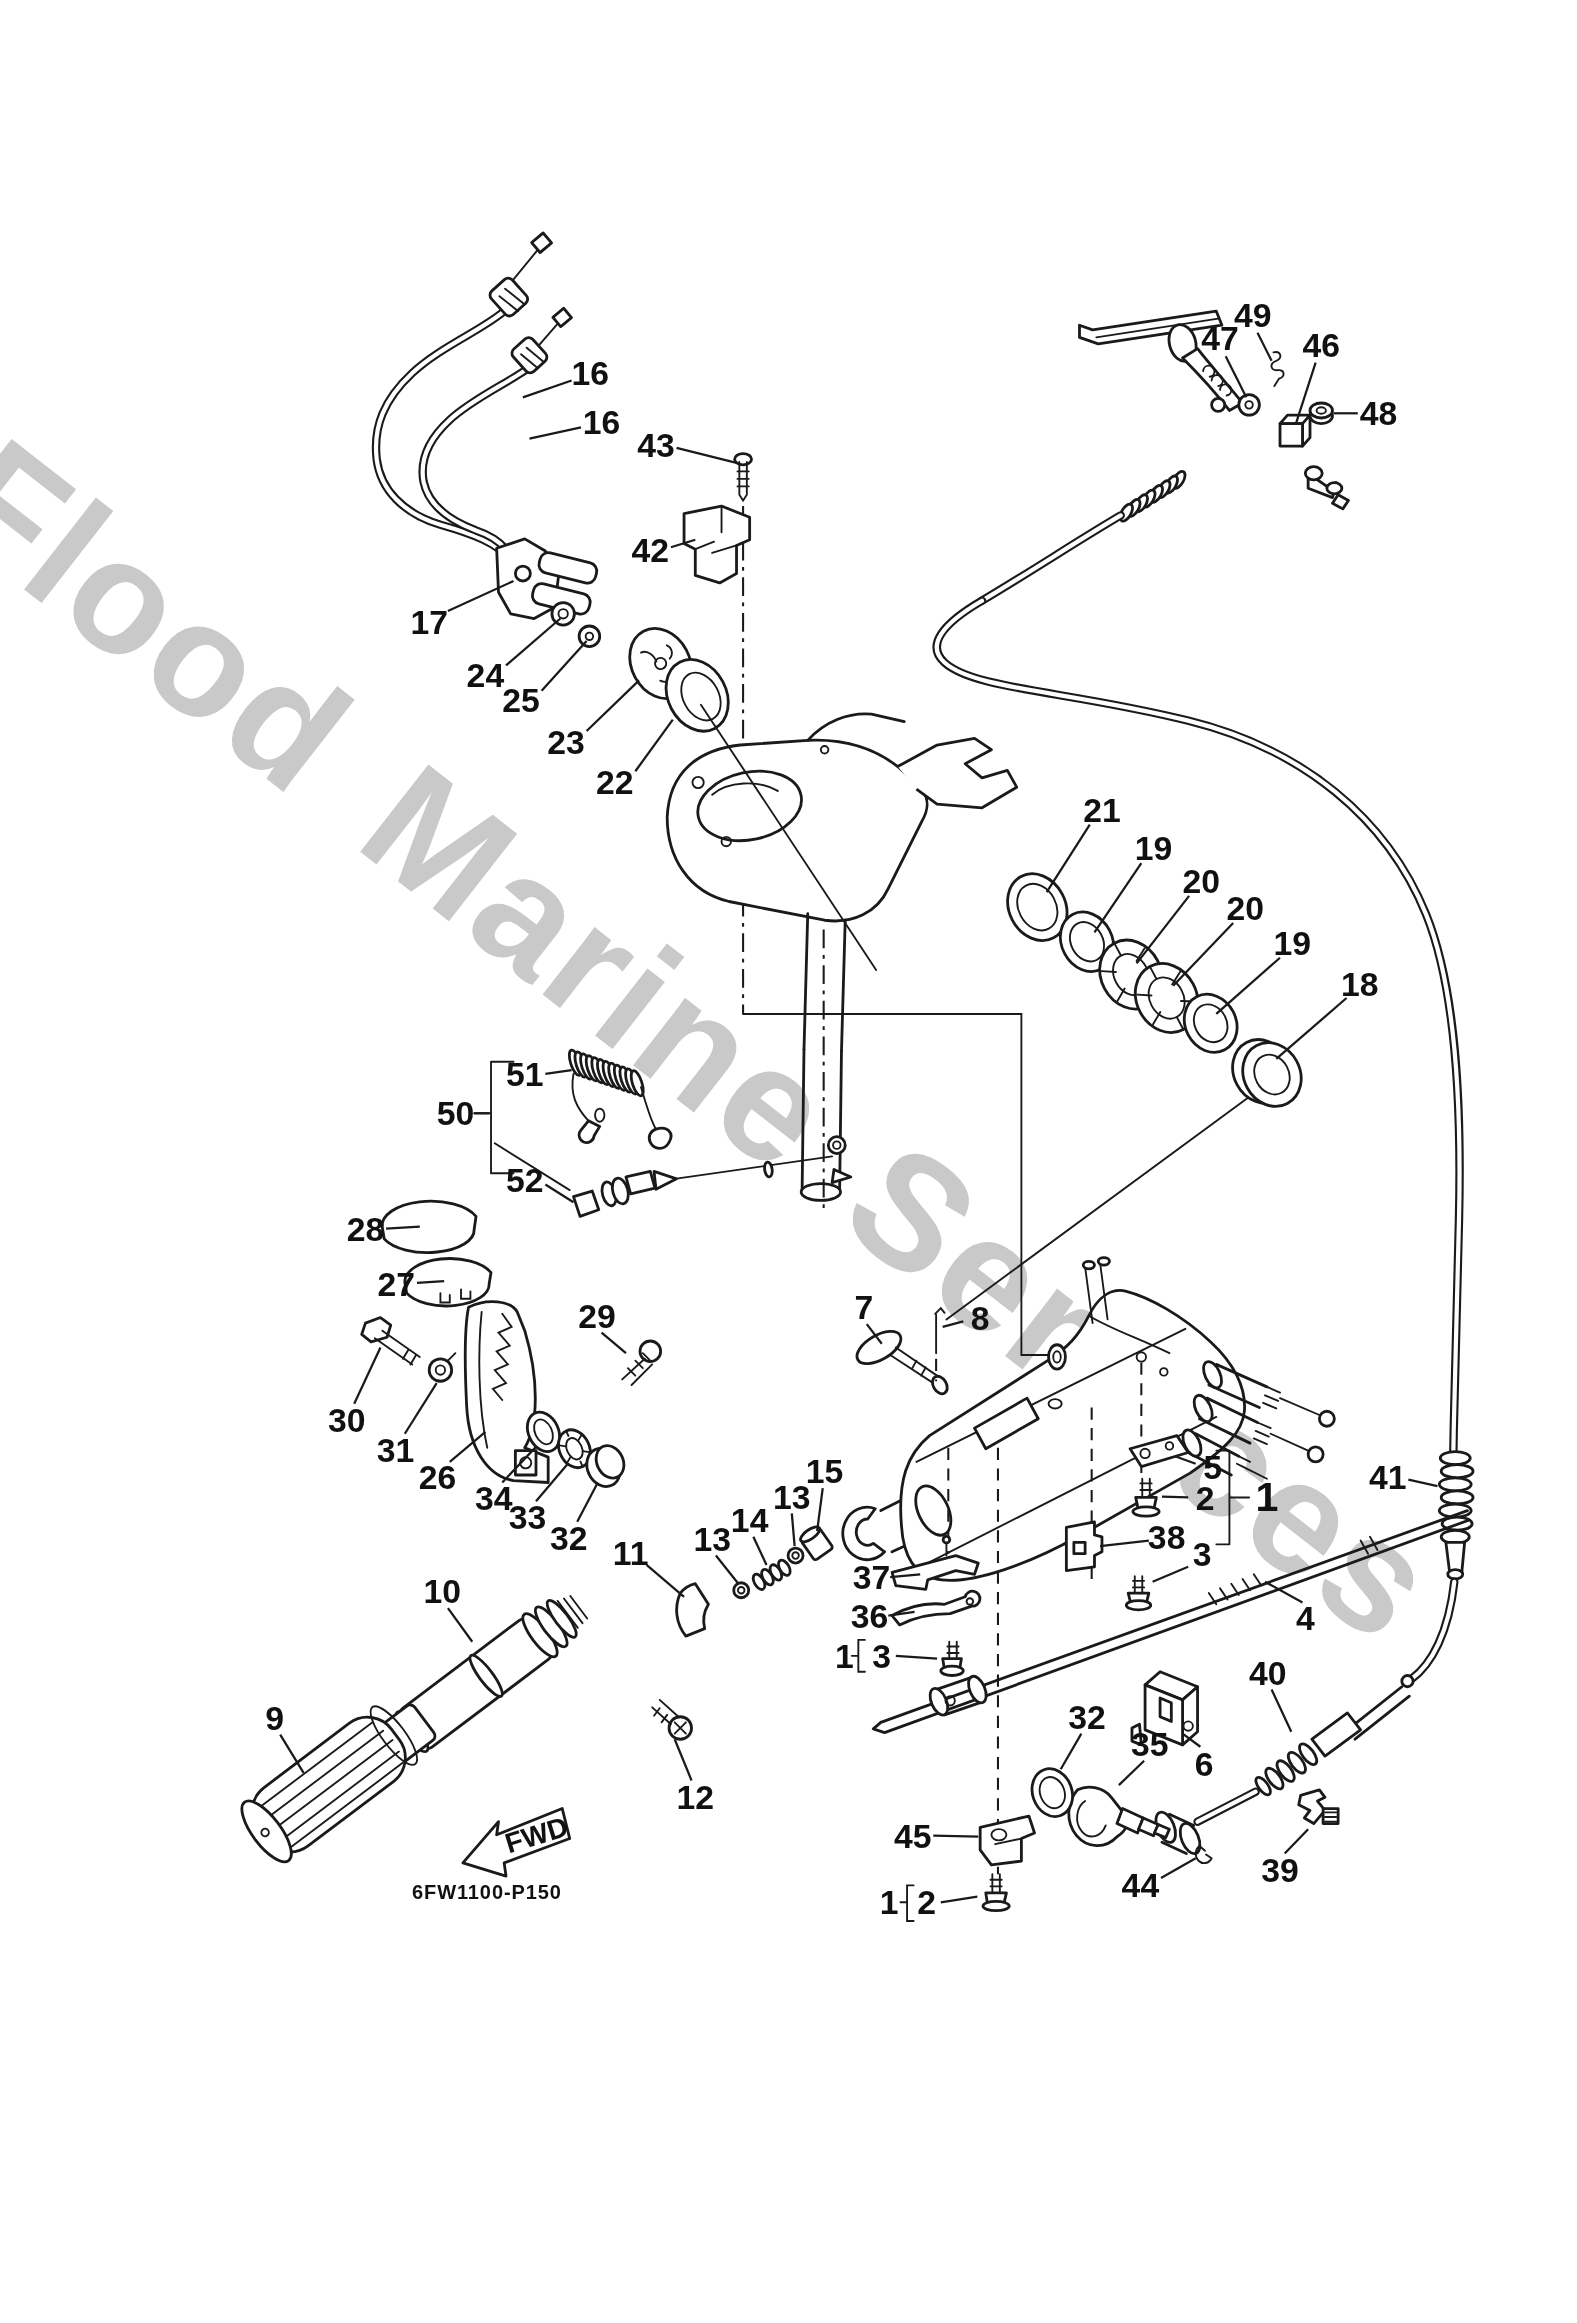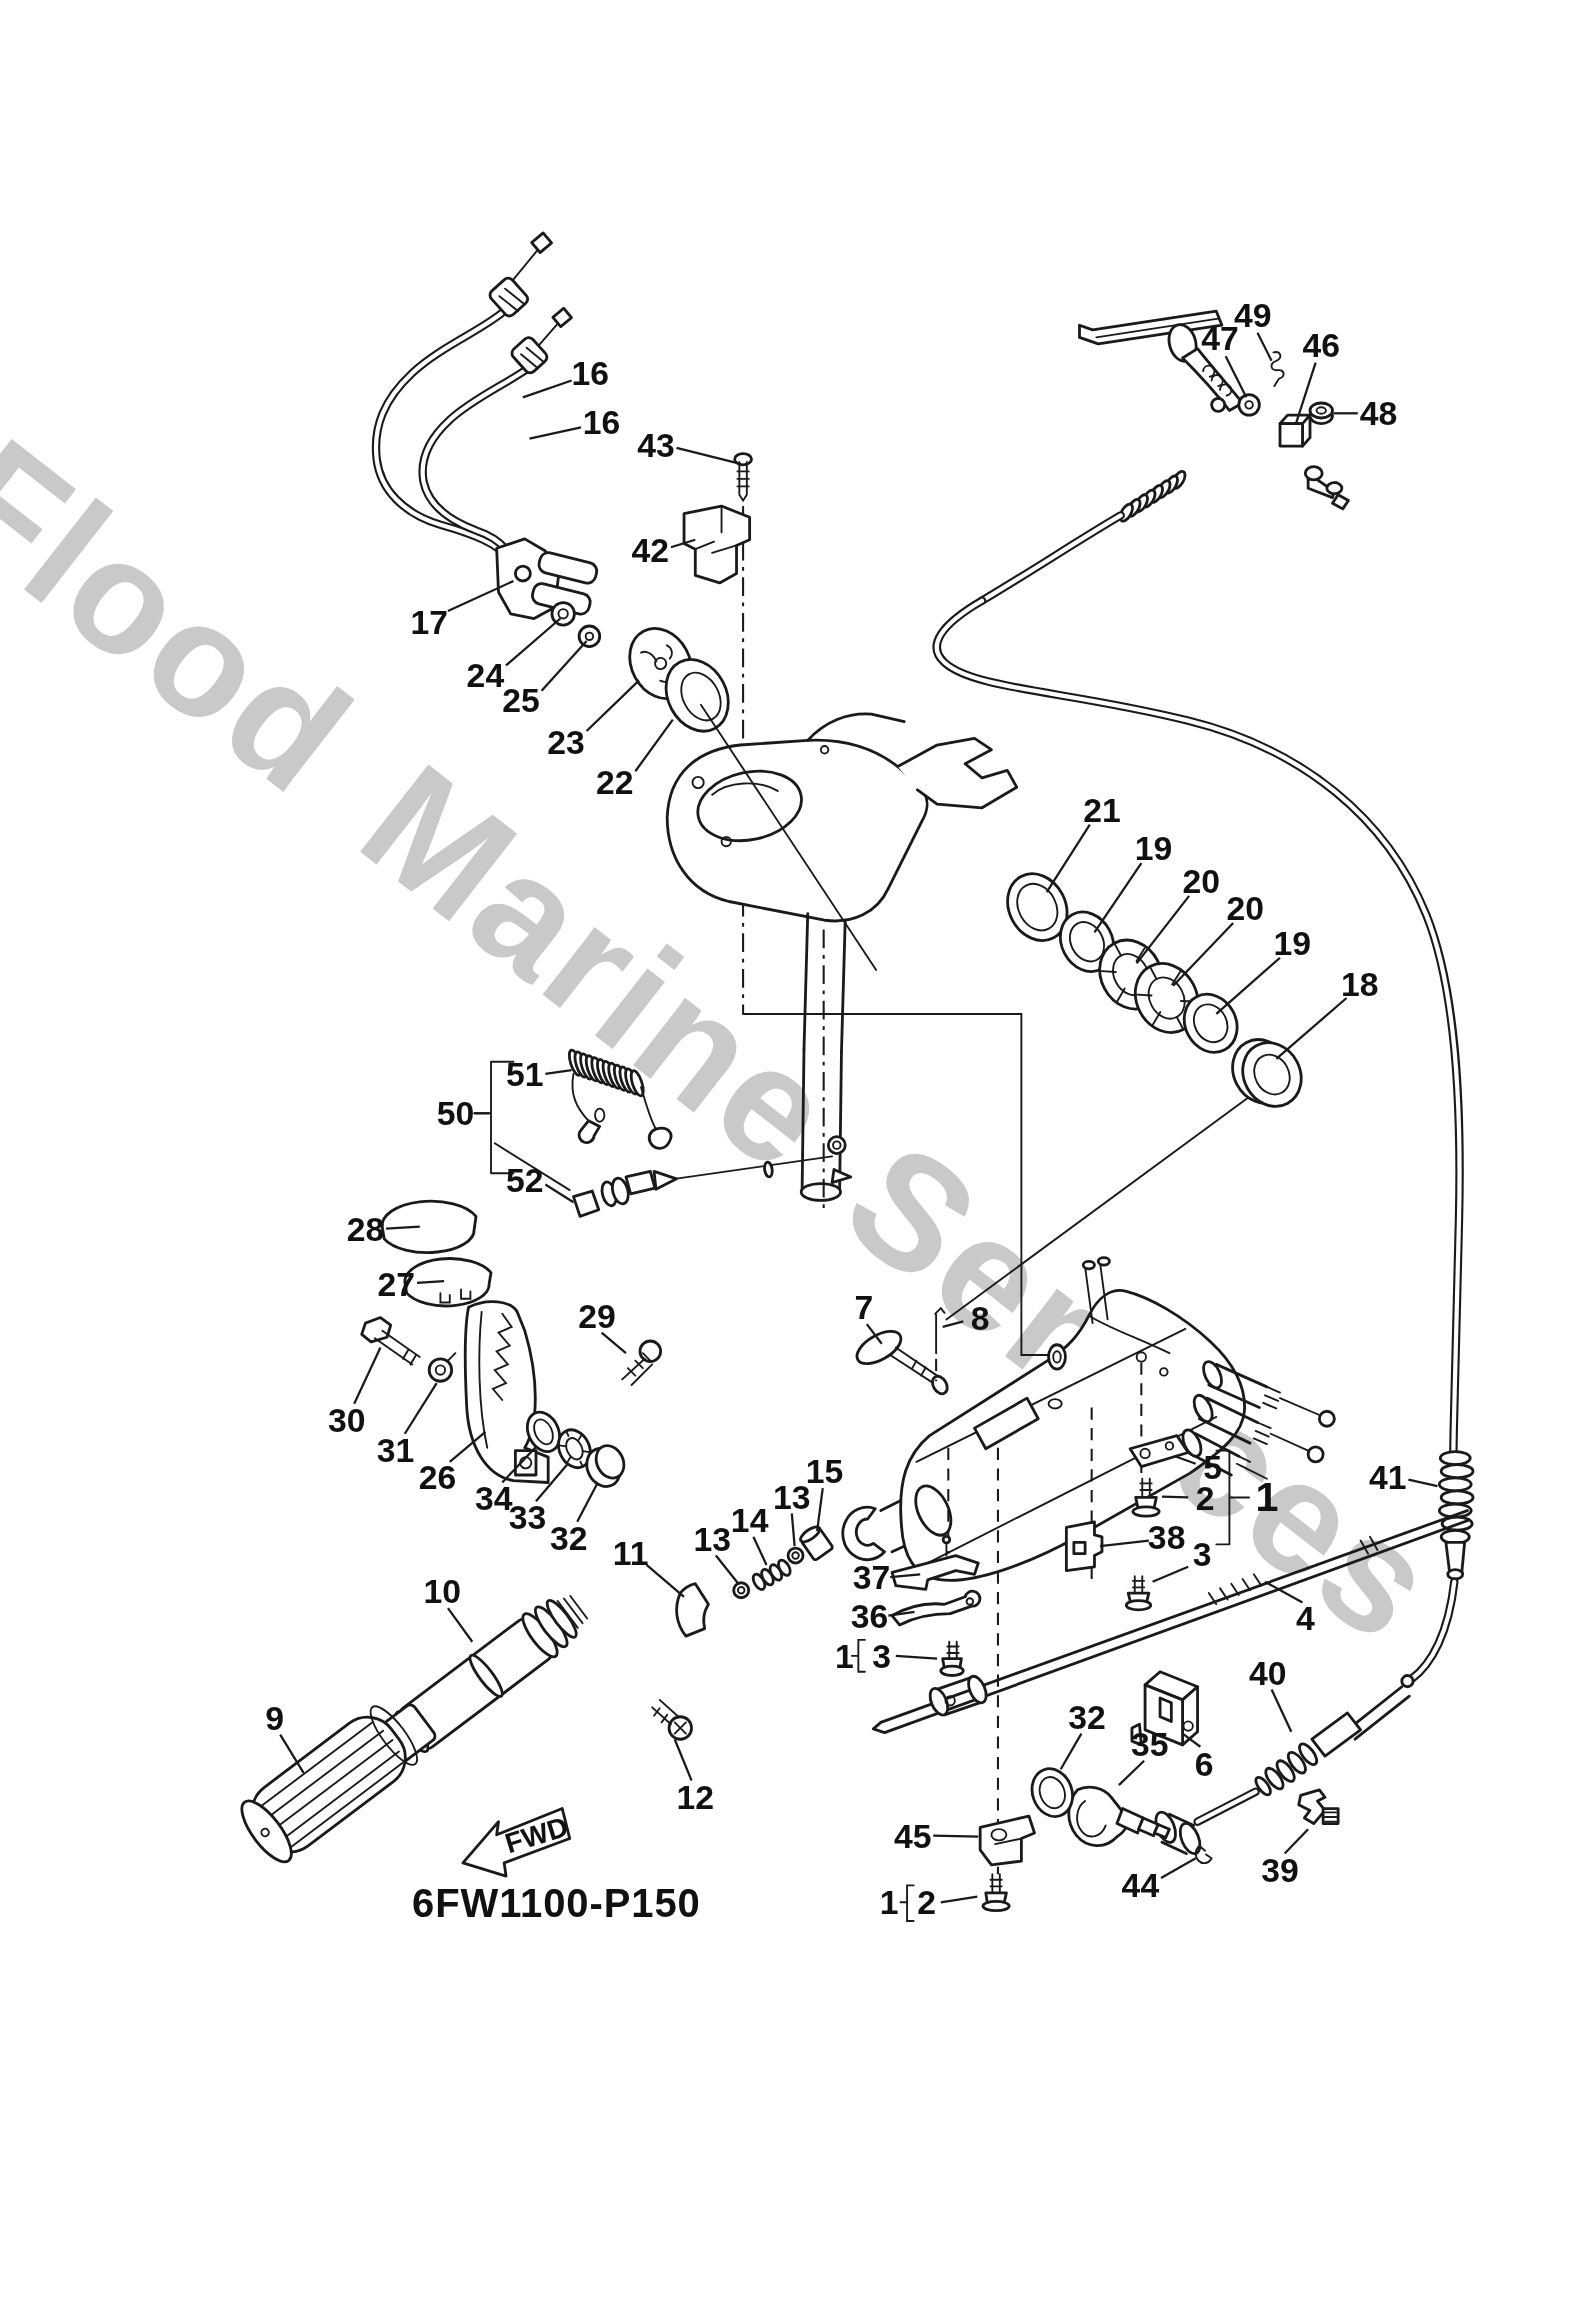--- a/index.html
+++ b/index.html
@@ -2,21 +2,21 @@
 <html style="font-size:15px"><head>
 <meta charset="utf-8">
 <style>
   html,body{margin:0;padding:0;background:#fff;}
   #page{position:relative;width:1578px;height:2324px;background:#fff;overflow:hidden;
         font-family:"Liberation Sans",sans-serif;}
   #watermark{position:absolute;left:26px;top:403px;font-size:161px;font-weight:bold;
              color:#c9c9c9;white-space:nowrap;transform:rotate(38deg);transform-origin:0 0;
              letter-spacing:3.7px;word-spacing:24px;user-select:none;z-index:1;}
   #art{position:absolute;left:0;top:0;z-index:2;}
-  #caption{position:absolute;left:412px;top:1881px;font-size:40px;font-weight:bold;
+  #caption{position:absolute;left:412px;top:1881px;font-size:20px;font-weight:bold;
            letter-spacing:0.9px;color:#111;z-index:3;}
   .ln{stroke:#1a1a1a;stroke-width:3;fill:none;stroke-linecap:round;stroke-linejoin:round;}
   .ln2{stroke:#1a1a1a;stroke-width:2;fill:none;stroke-linecap:round;}
   .tube{stroke:#1a1a1a;stroke-width:9;fill:none;stroke-linecap:round;}
   .tubein{stroke:#ffffff;stroke-width:4.5;fill:none;stroke-linecap:round;}
   .fillw{fill:#ffffff;stroke:#1a1a1a;stroke-width:3;stroke-linejoin:round;}
   .dashA{stroke:#1a1a1a;stroke-width:2.2;fill:none;stroke-dasharray:20 7 4 7;}
   .dashB{stroke:#1a1a1a;stroke-width:2.2;fill:none;stroke-dasharray:13 9;}
   text.callout{font-family:"Liberation Sans",sans-serif;font-size:36px;font-weight:bold;
                fill:#111;text-anchor:middle;dominant-baseline:central;}

